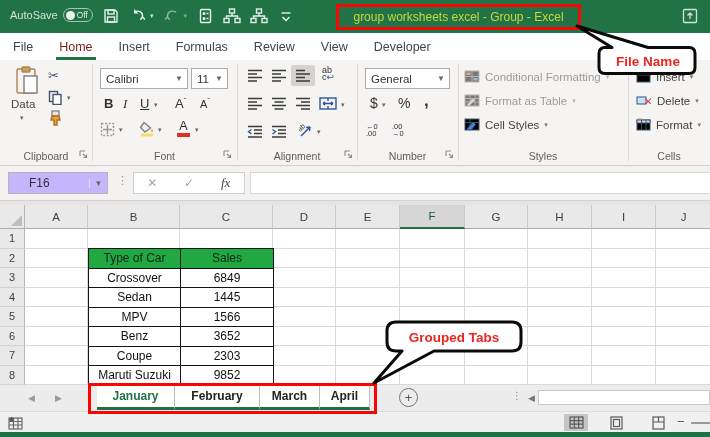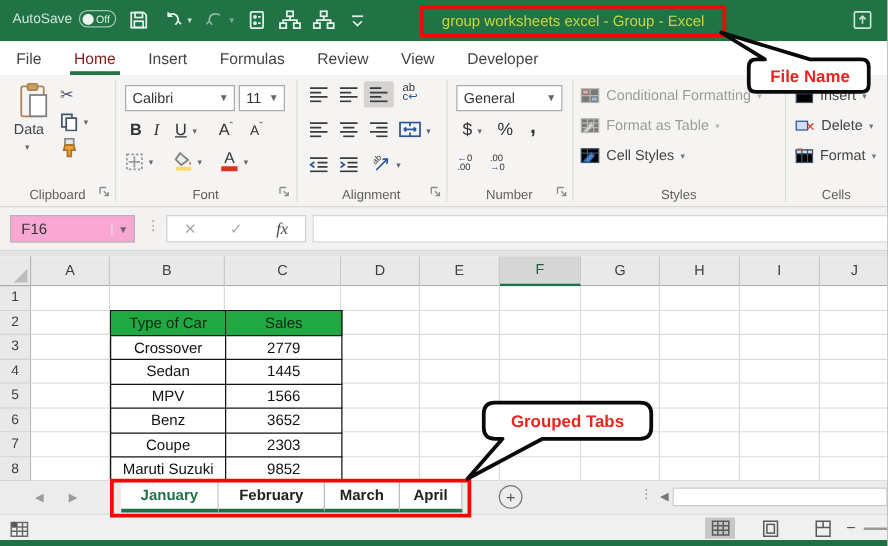--- a/index.html
+++ b/index.html
@@ -40,21 +40,21 @@
   .btxt { position:absolute; font-size:13px; color:#333; }
   .car2 { position:absolute; font-size:7px; color:#666; }
   .ic { position:absolute; }
   .ic svg { stroke:#3b3b3b; fill:none; stroke-width:1.4; }
   .selbox { position:absolute; background:#d5d3d1; border-radius:2px; }
   .grayrow { opacity:.5; }
   .ribbon-item { position:absolute; display:flex; align-items:center; gap:5px; font-size:11.5px; color:#444; white-space:nowrap; }
   .ribbon-item .car { font-size:7px; color:#777; }
   
   .fbar { position:absolute; left:0; top:166px; width:710px; height:35px; background:#f3f2f1; border-bottom:1px solid #d4d4d4; }
-  .namebox { position:absolute; left:8px; top:6px; width:100px; height:22px; background:#f9a8d4; border:1px solid #b5b5b5; display:flex; align-items:center; }
+  .namebox { position:absolute; left:8px; top:6px; width:100px; height:22px; background:#c4b5fd; border:1px solid #b5b5b5; display:flex; align-items:center;padding-left:12px; }
   .namebox .nb-val { padding-left:8px; font-size:12px; color:#333; }
   .namebox .nb-car { margin-left:auto; width:18px; text-align:center; font-size:8px; color:#666; border-left:1px solid #e0e0e0; }
   .fdots { position:absolute; left:117px; top:8px; color:#9a9a9a; font-size:11px; letter-spacing:0; }
   .fxgroup { position:absolute; left:133px; top:6px; width:112px; height:22px; background:#fff; border:1px solid #d0d0d0; display:flex; align-items:center; }
   .fxgroup span { flex:1; text-align:center; }
   .fx-x, .fx-check { color:#a6a6a6; font-size:12px; }
   .fx-fx { font-family:"Liberation Serif", serif; font-style:italic; font-size:13px; color:#444; }
   .finput { position:absolute; left:250px; top:6px; right:0; height:22px; background:#fff; border:1px solid #d8d8d8; border-right:none; }
   .fgap { position:absolute; left:0; top:201px; width:710px; height:4px; background:#e5e4e2; }
   
@@ -553,21 +553,21 @@
   </div>
 
   <table class="dtable">
       <tbody>
         <tr class="hd">
           <td>Type of Car</td>
           <td class="c2">Sales</td>
         </tr>
         <tr>
           <td>Crossover</td>
-          <td class="c2">2779</td>
+          <td class="c2">6849</td>
         </tr>
         <tr>
           <td>Sedan</td>
           <td class="c2">1445</td>
         </tr>
         <tr>
           <td>MPV</td>
           <td class="c2">1566</td>
         </tr>
         <tr>

